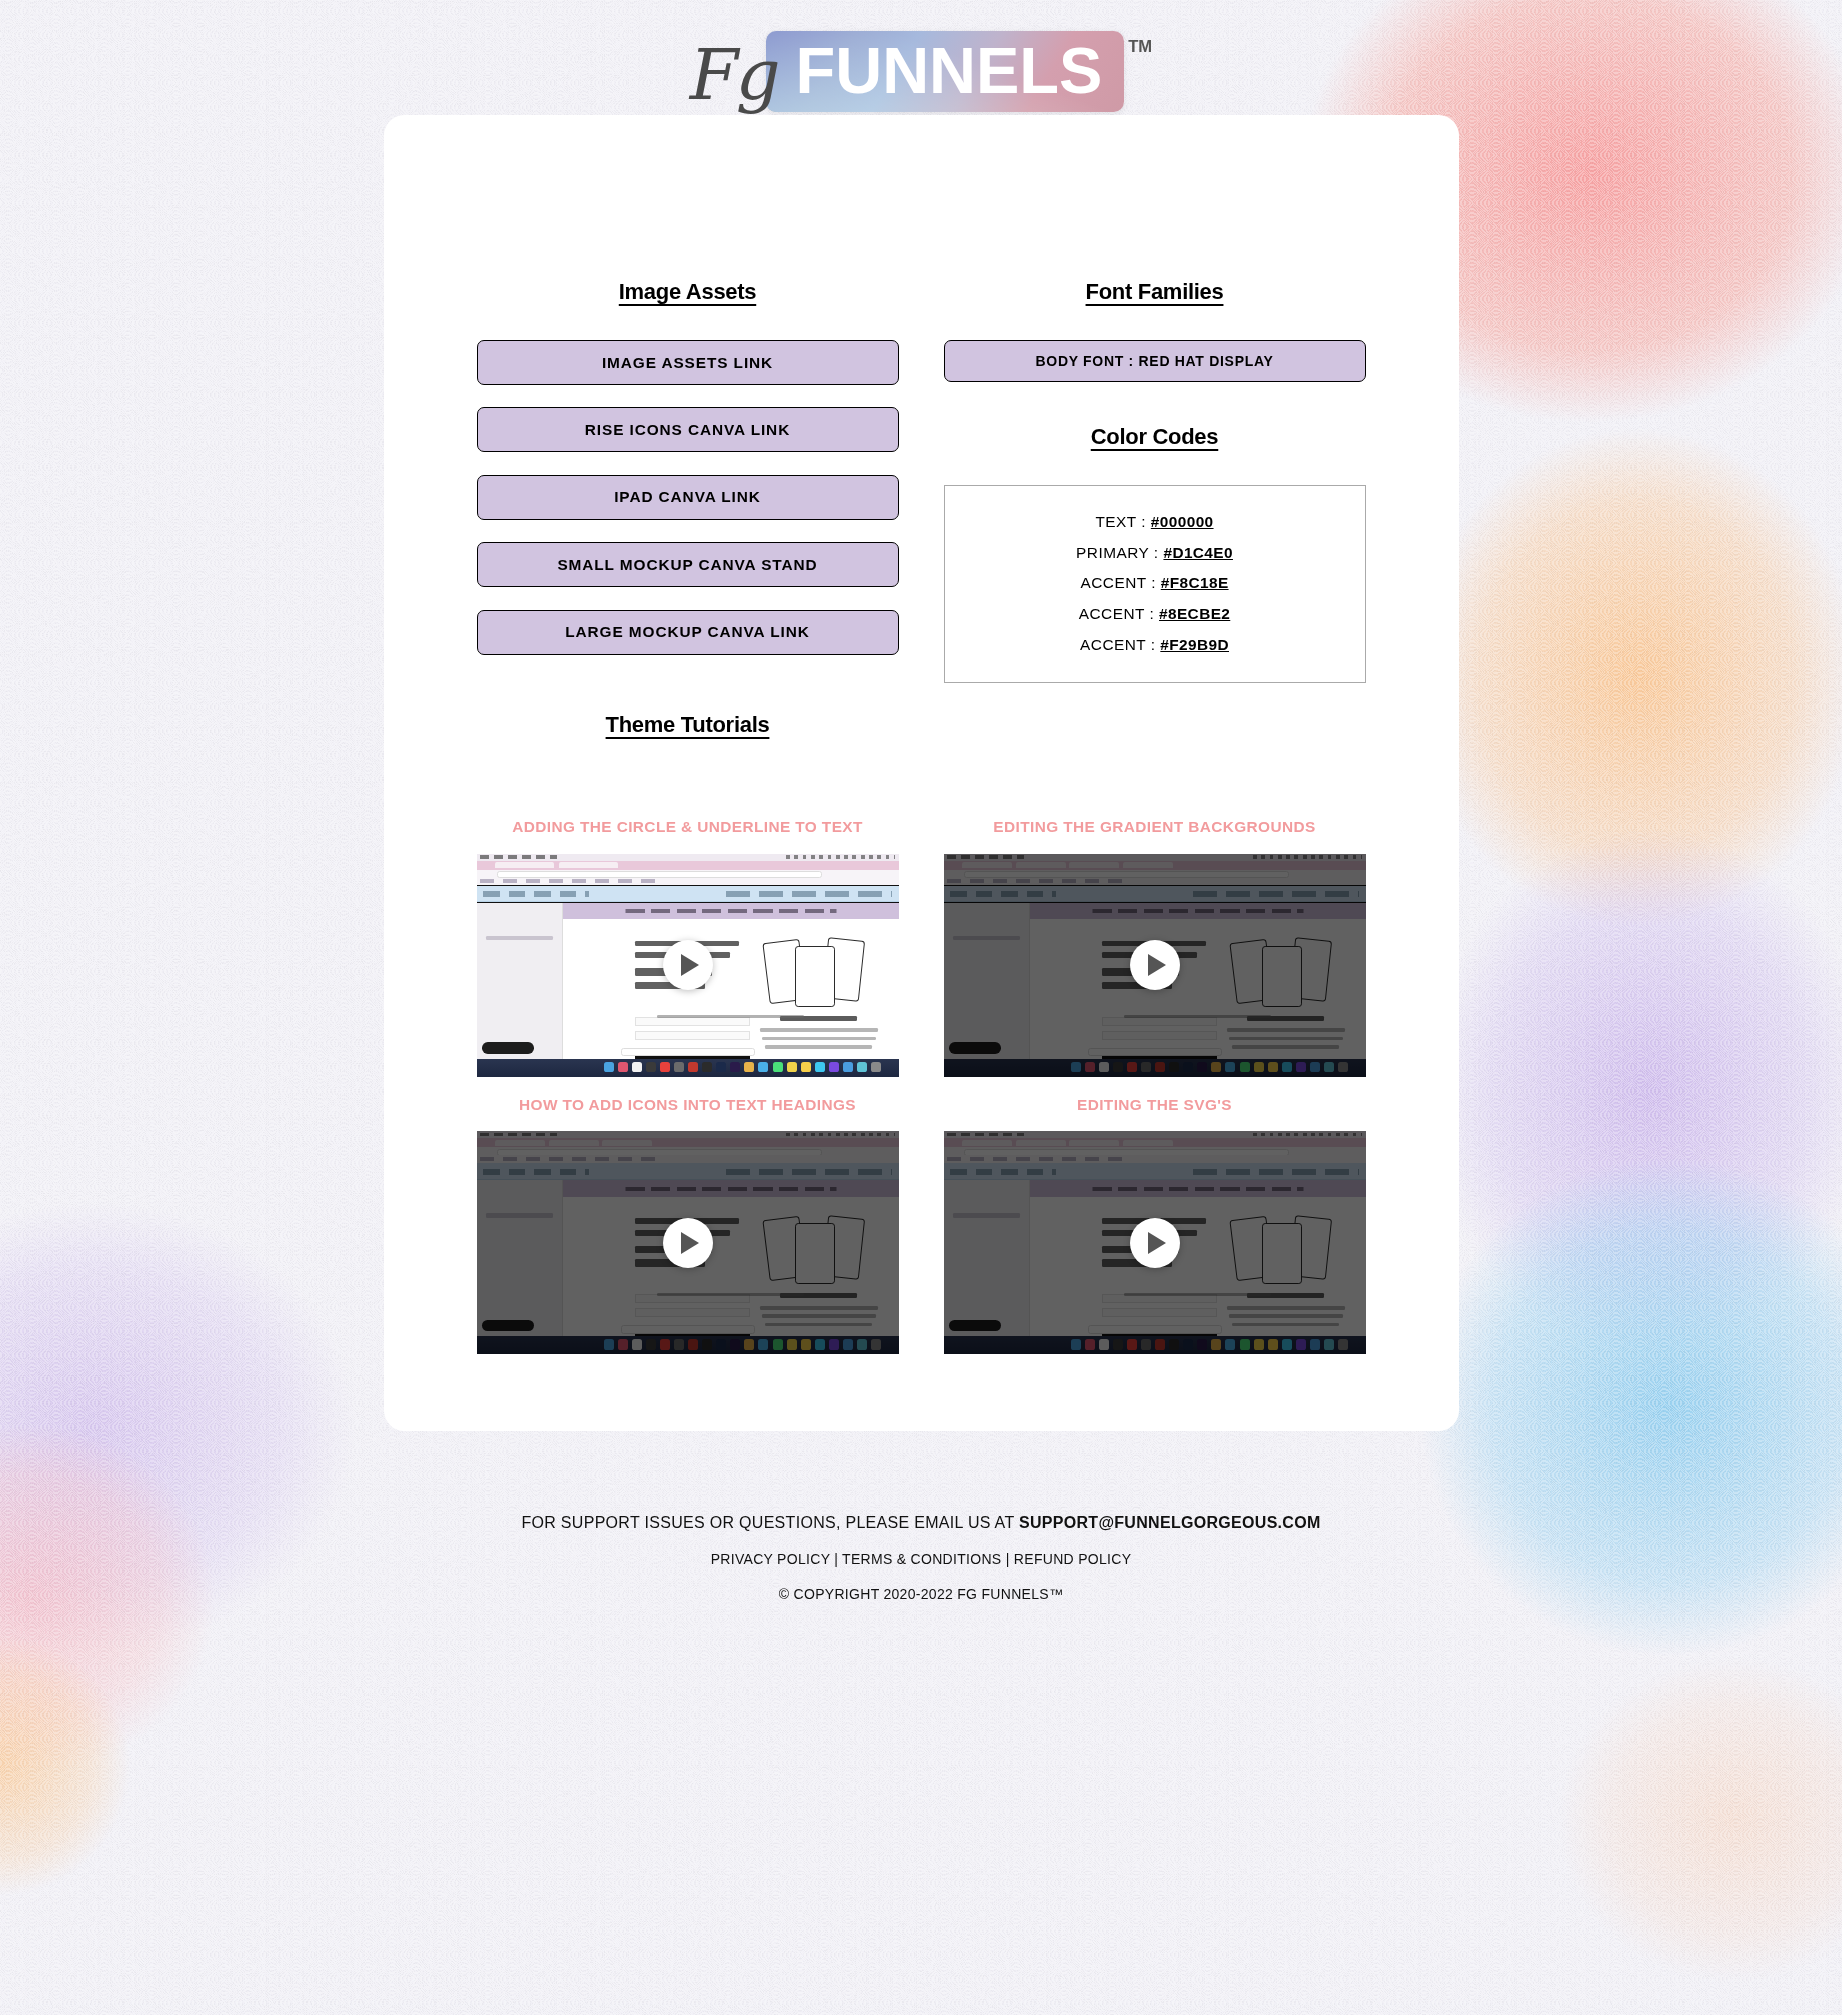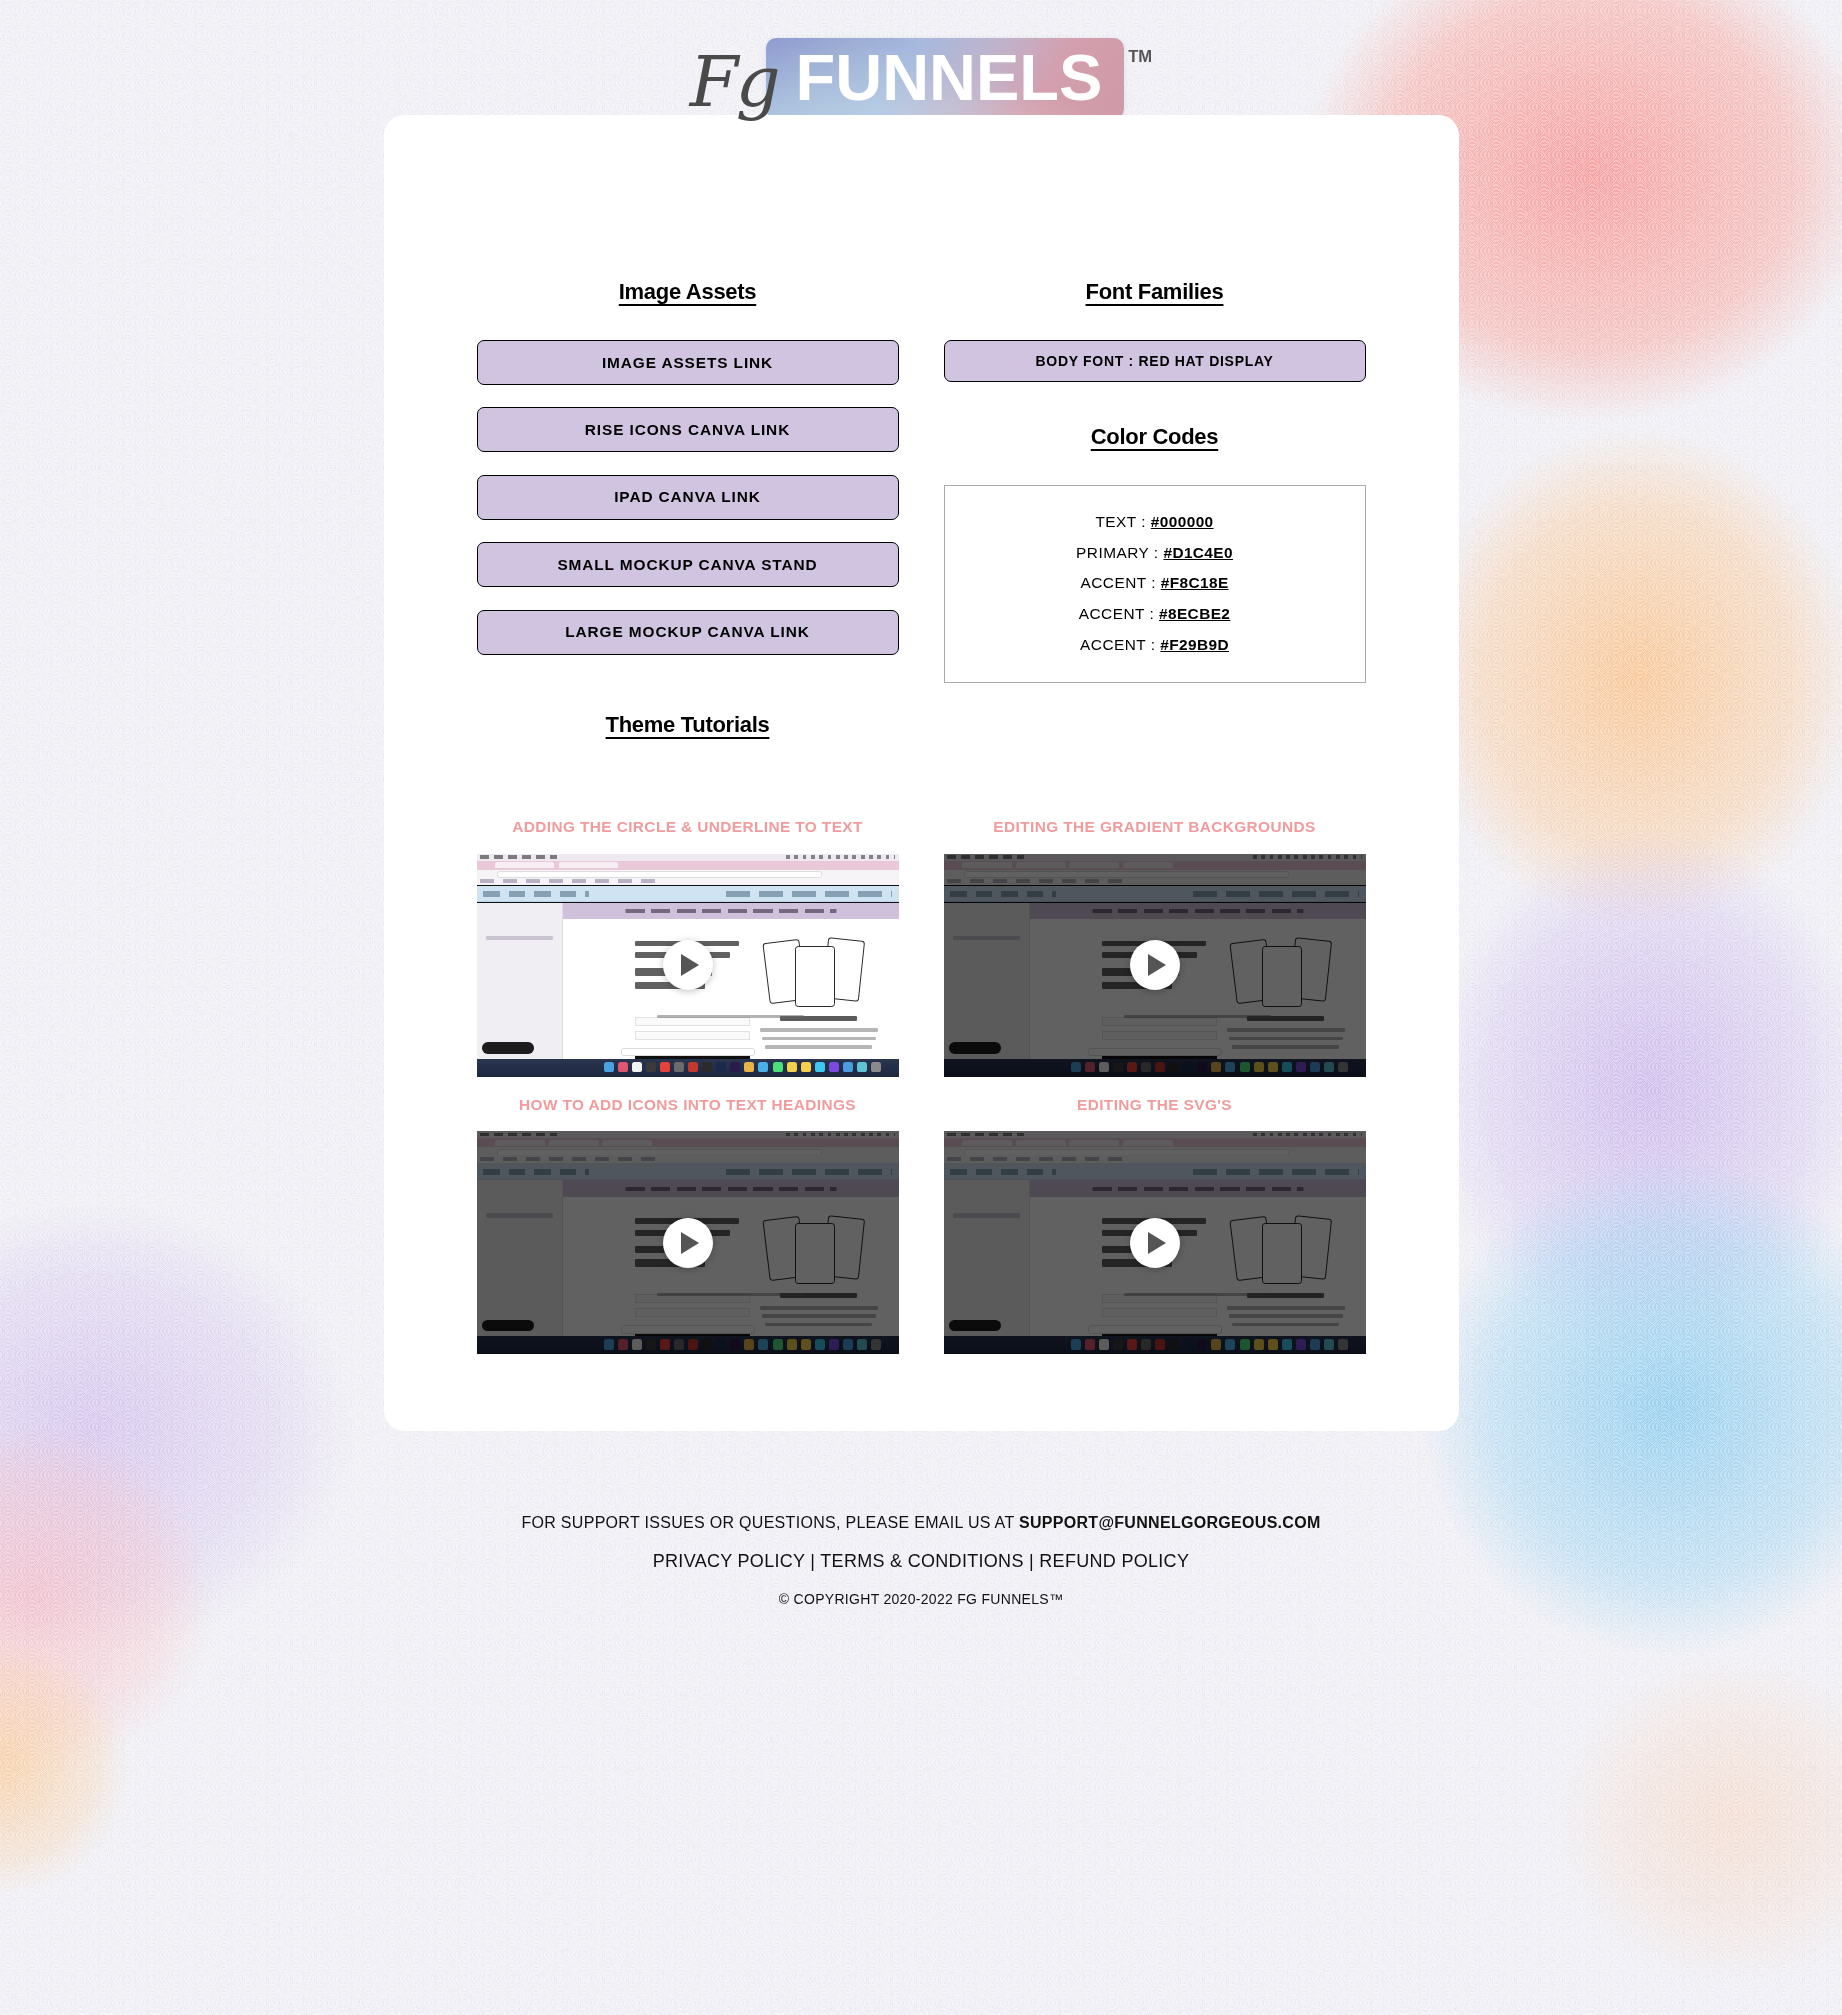--- a/index.html
+++ b/index.html
@@ -75,23 +75,22 @@
       repeating-radial-gradient(circle at 3.2px 18.6px, rgba(0,0,0,0.05) 0 0.6px, rgba(0,0,0,0) 0.6px 1.9px);
     background-size: 24px 24px, 26px 26px, 18.6px 18.6px;
   }
 
   
   #page { position: relative; z-index: 2; width: 1842px; }
 
   
   #logo-wrap {
     display: flex;
-    align-items: center;
     justify-content: center;
-    padding-top: 42px;
+    padding-top: 28px;
     height: 115px;
   }
   .logo-inner { display: flex; align-items: center; position: relative; }
   .logo-fg {
     font-family: "DejaVu Serif", serif;
     font-style: italic;
     font-size: 70px;
     color: #4A4A4A;
     letter-spacing: -2.6px;
     line-height: 1;
@@ -338,21 +337,21 @@
   }
 
   
   #footer {
     text-align: center;
     padding-top: 83px;
     padding-bottom: 51px;
   }
   .f-line1 { font-size: 16px; letter-spacing: 0.3px; color: #111; margin-bottom: 19px; }
   .f-line1 b { font-weight: bold; }
-  .f-line2 { font-size: 18px; letter-spacing: 0.3px; color: #111; margin-bottom: 19px; }
+  .f-line2 { font-size: 14px; letter-spacing: 0.3px; color: #111; margin-bottom: 19px; }
   .f-line2 a { color: #111; text-decoration: none; cursor: pointer; }
   .f-line3 { font-size: 14px; letter-spacing: 0.3px; color: #111; }
 </style>
 </head>
 <body>
 
 <div id="bg-layer">
   <div class="blob blob-pink-tr"></div>
   <div class="blob blob-orange-r"></div>
   <div class="blob blob-lav-r"></div>

